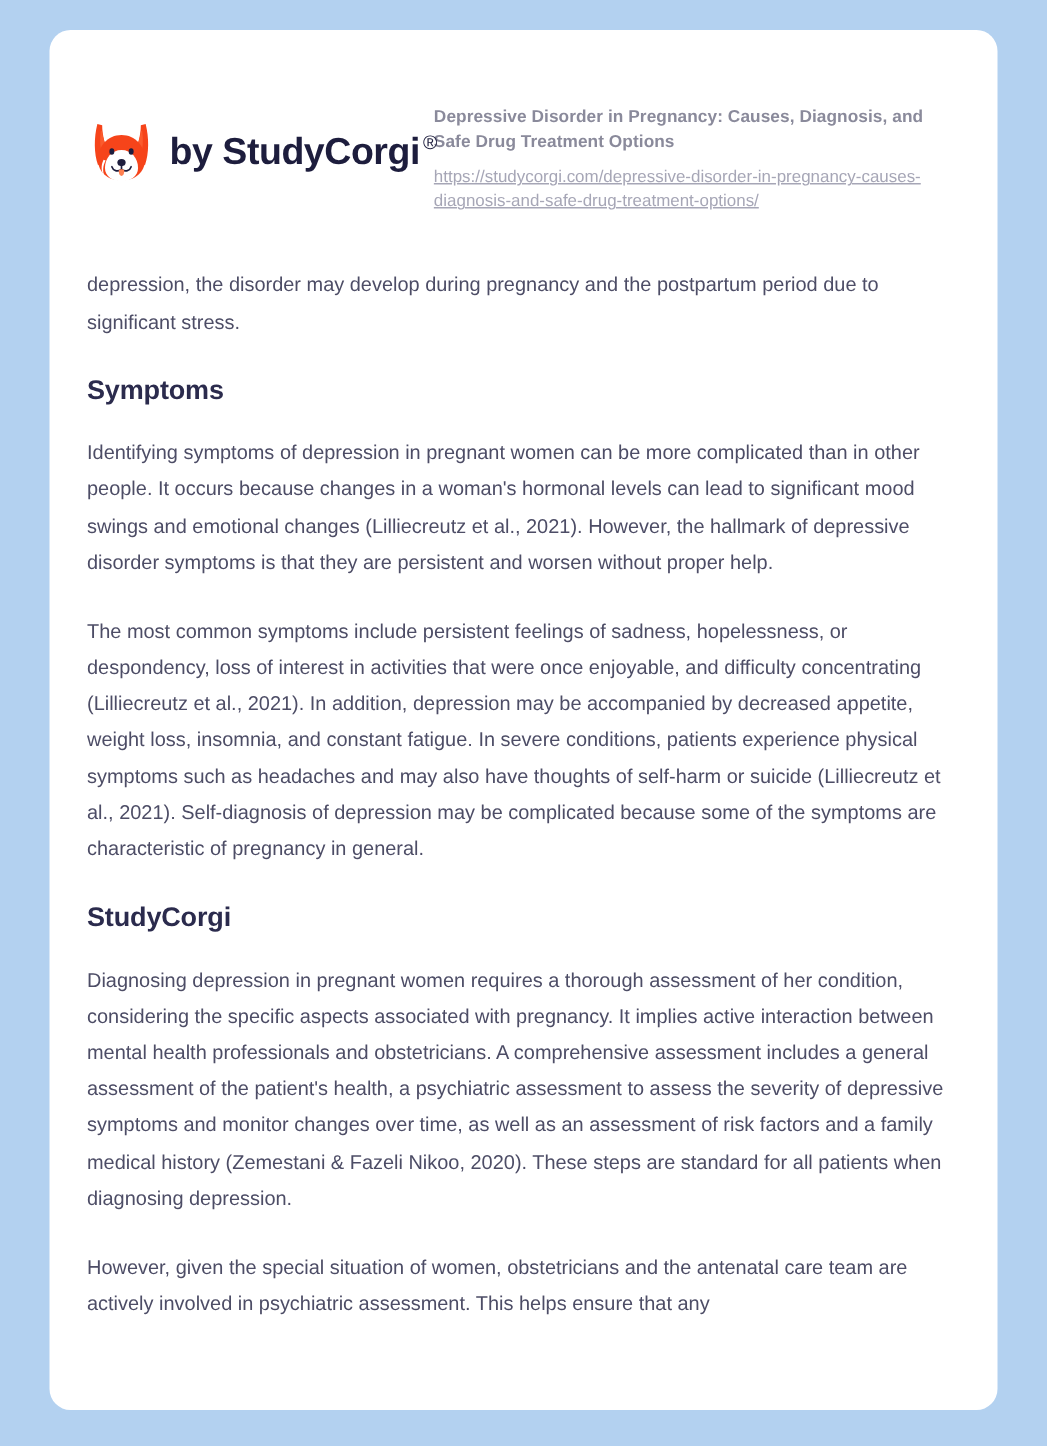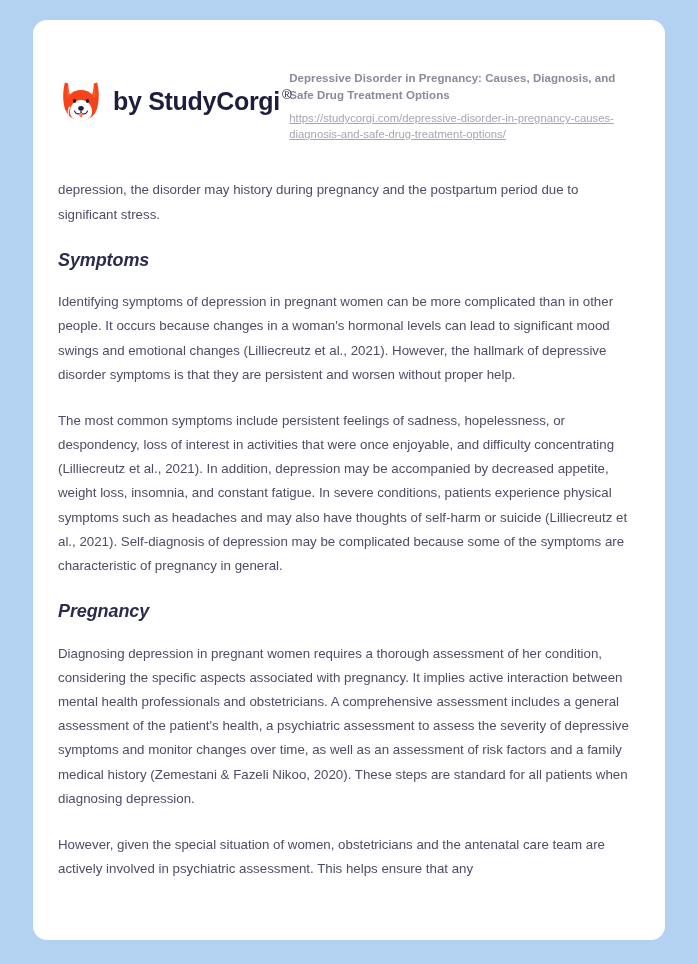--- a/index.html
+++ b/index.html
@@ -117,21 +117,20 @@
     color: #2b2b4d;
     font-size: 18px;
     font-weight: bold;
     line-height: 1.3;
     margin: 0 0 18px 0;
     letter-spacing: -0.1px;
   }
 
   .section-gap {
     margin-top: 28px;
-    font-style: italic;
   }
 </style>
 </head>
 <body>
 
 <div class="page-card">
 
   <div class="doc-header">
 
     <div class="brand">
@@ -171,29 +170,29 @@
 
     <div class="header-meta">
       <div class="doc-title">Depressive Disorder in Pregnancy: Causes, Diagnosis, and Safe Drug Treatment Options</div>
       <div class="doc-url">https://studycorgi.com/depressive-disorder-in-pregnancy-causes-diagnosis-and-safe-drug-treatment-options/</div>
     </div>
 
   </div>
 
   <div class="doc-body">
 
-    <p>depression, the disorder may history during pregnancy and the postpartum period due to significant stress.</p>
+    <p>depression, the disorder may develop during pregnancy and the postpartum period due to significant stress.</p>
 
     <h2 class="section-gap">Symptoms</h2>
 
     <p>Identifying symptoms of depression in pregnant women can be more complicated than in other people. It occurs because changes in a woman's hormonal levels can lead to significant mood swings and emotional changes (Lilliecreutz et al., 2021). However, the hallmark of depressive disorder symptoms is that they are persistent and worsen without proper help.</p>
 
     <p>The most common symptoms include persistent feelings of sadness, hopelessness, or despondency, loss of interest in activities that were once enjoyable, and difficulty concentrating (Lilliecreutz et al., 2021). In addition, depression may be accompanied by decreased appetite, weight loss, insomnia, and constant fatigue. In severe conditions, patients experience physical symptoms such as headaches and may also have thoughts of self-harm or suicide (Lilliecreutz et al., 2021). Self-diagnosis of depression may be complicated because some of the symptoms are characteristic of pregnancy in general.</p>
 
-    <h2 class="section-gap">Pregnancy</h2>
+    <h2 class="section-gap">StudyCorgi</h2>
 
     <p>Diagnosing depression in pregnant women requires a thorough assessment of her condition, considering the specific aspects associated with pregnancy. It implies active interaction between mental health professionals and obstetricians. A comprehensive assessment includes a general assessment of the patient's health, a psychiatric assessment to assess the severity of depressive symptoms and monitor changes over time, as well as an assessment of risk factors and a family medical history (Zemestani &amp; Fazeli Nikoo, 2020). These steps are standard for all patients when diagnosing depression.</p>
 
     <p>However, given the special situation of women, obstetricians and the antenatal care team are actively involved in psychiatric assessment. This helps ensure that any</p>
 
   </div>
 
 </div>
 
 </body></html>

